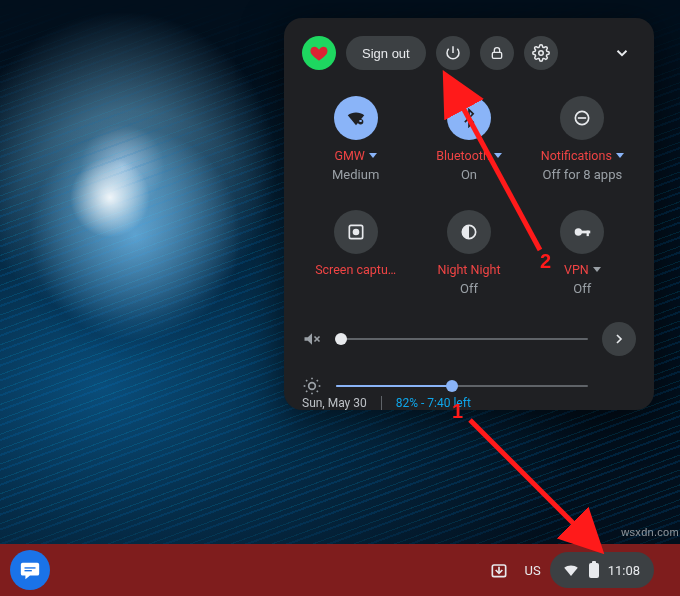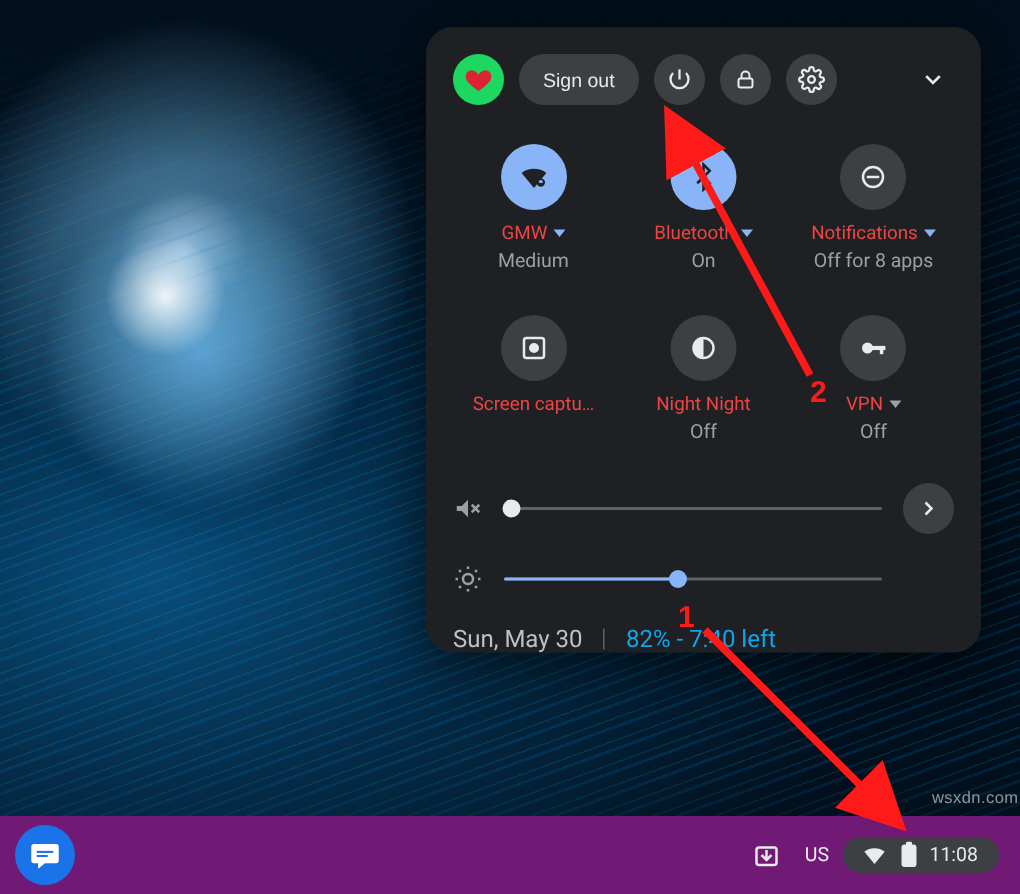--- a/index.html
+++ b/index.html
@@ -133,46 +133,46 @@
     transform:translate(-50%,-50%); background:#e8eaed;
   }
   .track.blue .thumb{ background:#8ab4f8; }
   .go-btn{
     width:34px;height:34px;border-radius:50%;background:#3c4043;color:#e8eaed;
     display:flex;align-items:center;justify-content:center;cursor:pointer;border:none;
   }
 
   
   .panel-footer{
-    margin-top:20px; display:flex; align-items:center; gap:14px;
-    font-size:16px; color:#bdc1c6;
+    display:flex; align-items:center; gap:14px;
+    font-size:12px; color:#bdc1c6;
   }
   .panel-footer .divider{ width:1px; height:14px; background:#5f6368; }
   .panel-footer .batt{ color:#0ea5e9; }
 
   
   .shelf{
     position:absolute; left:0; right:0; bottom:0; height:52px;
-    background:#701a75;
-    display:flex; align-items:center; padding:0 14px 0 10px;
+    background:#7f1d1d;
+    display:flex; align-items:center; padding:0 26px 0 10px;
     box-sizing:border-box;
   }
   .shelf-app{
     width:40px;height:40px;border-radius:50%;
     background:#1a73e8; display:flex;align-items:center;justify-content:center;
     color:#fff;
   }
   .shelf-spacer{ flex:1; }
   .tray-btn{
     width:34px;height:34px;border-radius:8px;color:#e8eaed;
     display:flex;align-items:center;justify-content:center; font-size:13px;
   }
   .status-pill{
     display:flex; align-items:center; gap:8px;
-    background:#3c4043; border-radius:20px; height:24px; padding:0 14px 0 12px;
+    background:#3c4043; border-radius:20px; height:36px; padding:0 14px 0 12px;
     color:#e8eaed; font-size:13px; cursor:pointer;
   }
 
   
   .anno{ position:absolute; pointer-events:none; }
   .anno text{ font: bold 20px Arial; fill:#ff1a1a; }
 
   
   .wm{
     position:absolute; right:1px; bottom:58px;

